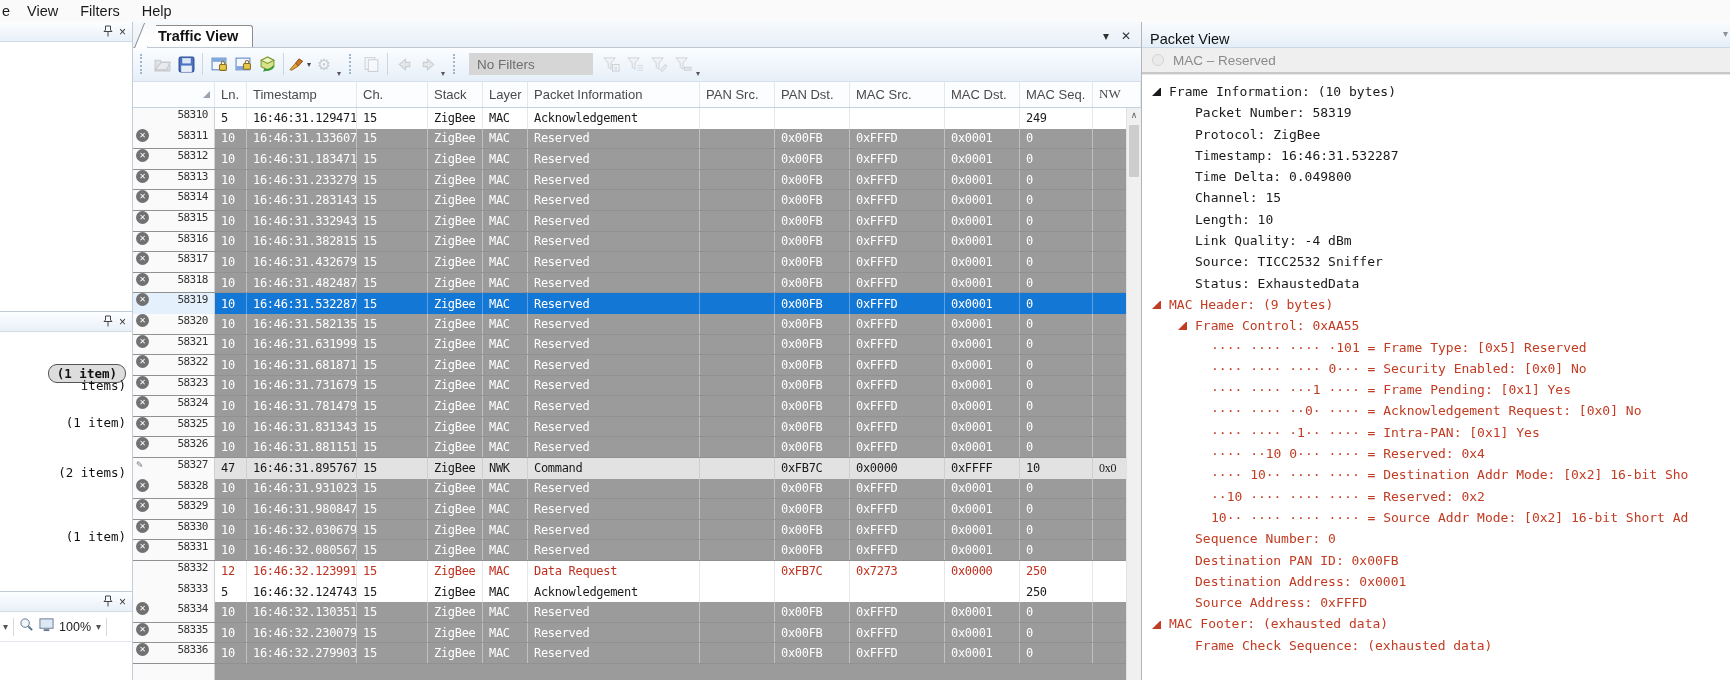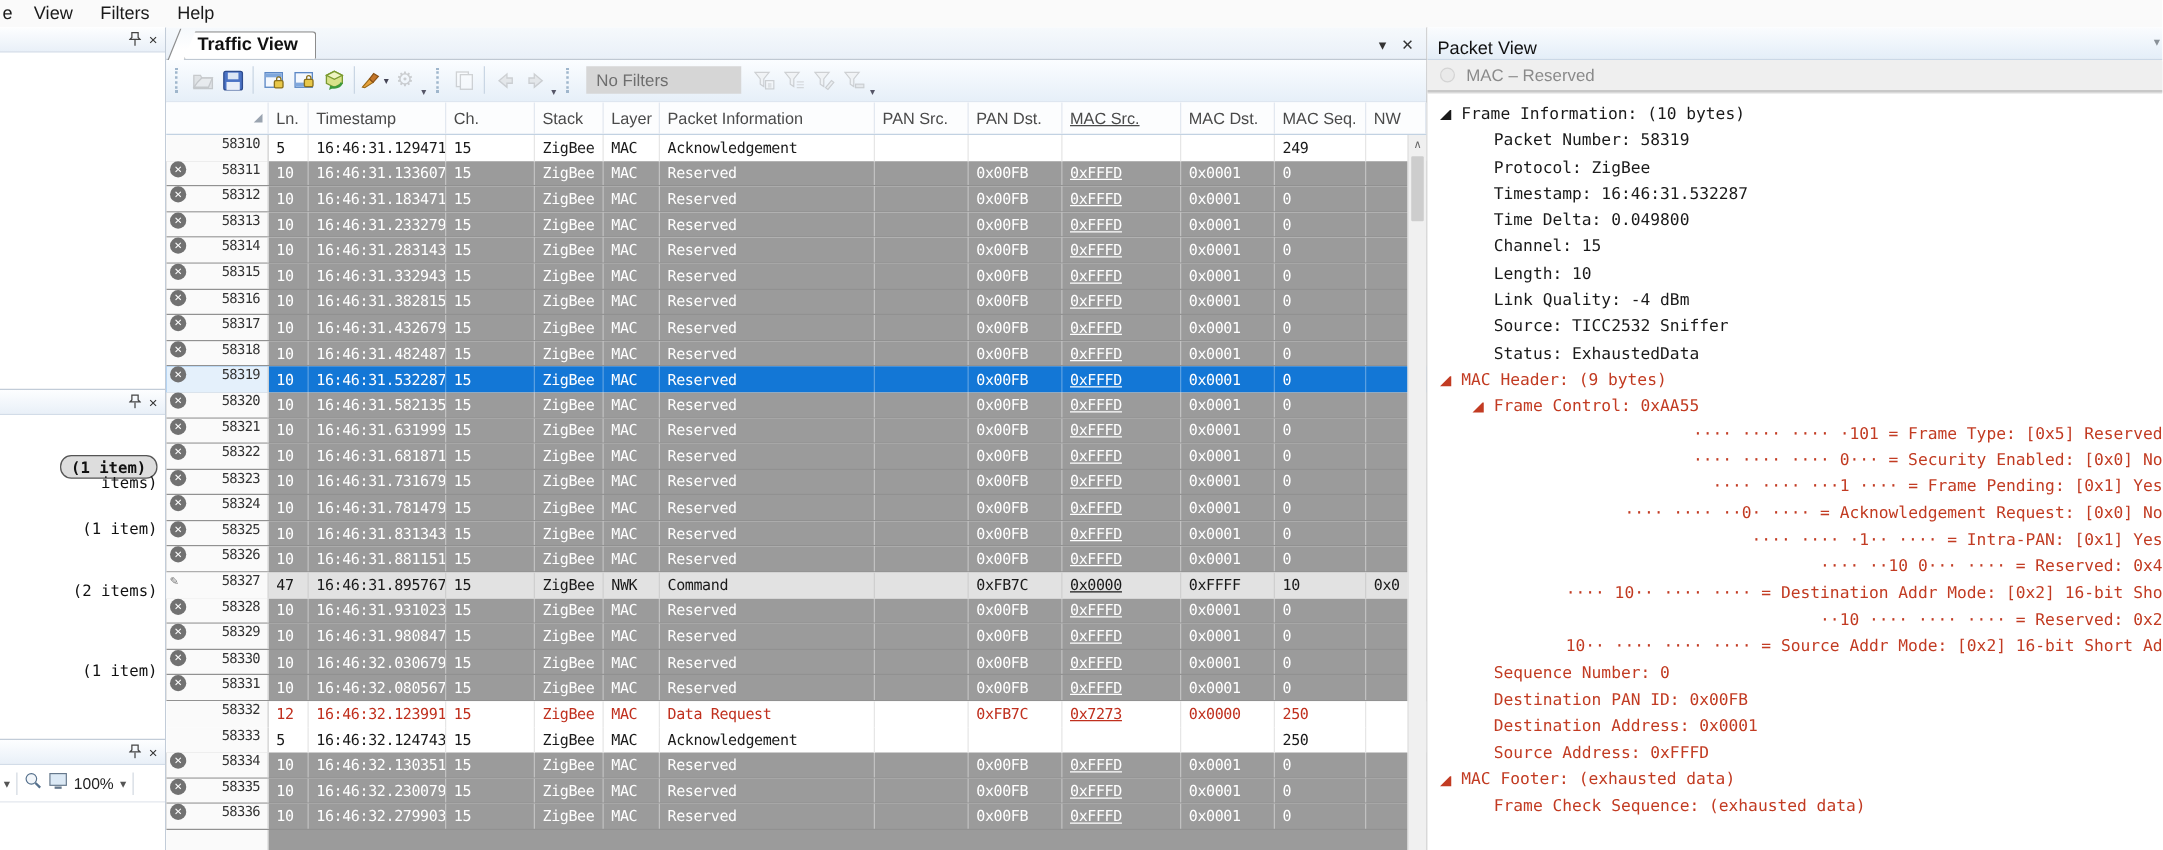--- a/index.html
+++ b/index.html
@@ -84,22 +84,22 @@
   .cell { display:flex; align-items:center; padding-left:6px; overflow:hidden; white-space:nowrap;
           border-right:1px solid transparent; height:100%; }
   .row.gray  .cell { border-right-color:rgba(255,255,255,.38); }
   .row.white .cell, .row.red .cell { border-right-color:#E6E6E6; }
   .row.cmd   .cell { border-right-color:#CFCFCF; }
   .row.sel   .cell { border-right-color:rgba(255,255,255,.30); }
   .row.gray  { border-bottom:1px solid rgba(0,0,0,.06); }
 
   .c-gut { width:82px; } .c-ln { width:32px; } .c-ts { width:110px; } .c-ch { width:71px; }
   .c-st { width:55px; } .c-ly { width:45px; } .c-pi { width:172px; } .c-ps { width:75px; }
-  .c-pd { width:75px; } .c-ms { width:95px;text-decoration:underline; } .c-md { width:75px; } .c-sq { width:73px; }
-  .c-nw { flex:1; }
+  .c-pd { width:75px; } .c-ms { width:95px; } .c-md { width:75px; } .c-sq { width:73px; }
+  .c-nw { flex:1;font-family:Liberation Serif, serif; }
 
   .gut { width:82px; background:#FAFAFA; border-right:1px solid #D0D0D0; display:flex; align-items:flex-start;
          padding:0 6px 0 3px; height:100%; }
   .row.sel .gut { background:#E4F0FB; }
   .gut-no { flex:1; text-align:right; font-size:11px; color:#333; letter-spacing:-0.5px; }
   .x-ico { width:13px; height:13px; border-radius:50%; background:#717171; color:#fff; font-size:8px;
            line-height:13px; text-align:center; font-family:"Liberation Sans",sans-serif; flex:none; }
   .pen-ico { font-size:11px; color:#777; flex:none; }
 
   #partial { display:flex; height:16px; }
@@ -115,21 +115,21 @@
   #packet { flex:1; display:flex; flex-direction:column; background:#fff; }
   #pv-title { height:26px; background:linear-gradient(#FAFCFE,#E4EEF8); border-bottom:1px solid #CBD8E6;
               display:flex; align-items:flex-end; padding:0 8px; font-size:14.5px; color:#111; position:relative; }
   #pv-frag { position:absolute; right:2px; top:6px; font-size:10px; color:#8A9198; }
   #pv-sub { height:26px; background:#EFEFEF; border-bottom:2px solid #C8C8C8; box-shadow:0 1px 0 #E8E8E8;
             display:flex; align-items:center; gap:9px; padding:0 10px; font-size:13.5px; color:#8A8A8A; }
   .pv-dot { width:12px; height:12px; border-radius:50%; background:#EAEAEA; border:1px solid #D4D4D4; flex:none; }
   #pv-tree { flex:1; padding-top:7px; overflow:hidden; font-family:"DejaVu Sans Mono",monospace;
              font-size:13px; line-height:21.3px; white-space:pre; }
   .tline { display:flex; align-items:center; height:21.3px; }
-  .tline.lvl0 { padding-left:10px; } .tline.lvl1 { padding-left:36px; } .tline.lvl2 { padding-left:86px;justify-content:flex-end; }
+  .tline.lvl0 { padding-left:10px; } .tline.lvl1 { padding-left:36px; } .tline.lvl2 { padding-left:52px; }
   .tw { width:9px; height:9px; border-bottom:8px solid #1a1a1a; border-left:8px solid transparent;
         margin-right:8px; flex:none; }
   .tsp { width:17px; flex:none; }
 </style>
 </head>
 <body>
 
 <div id="menubar">
     <span class="mi">e</span>
     <span class="mi">View</span>

